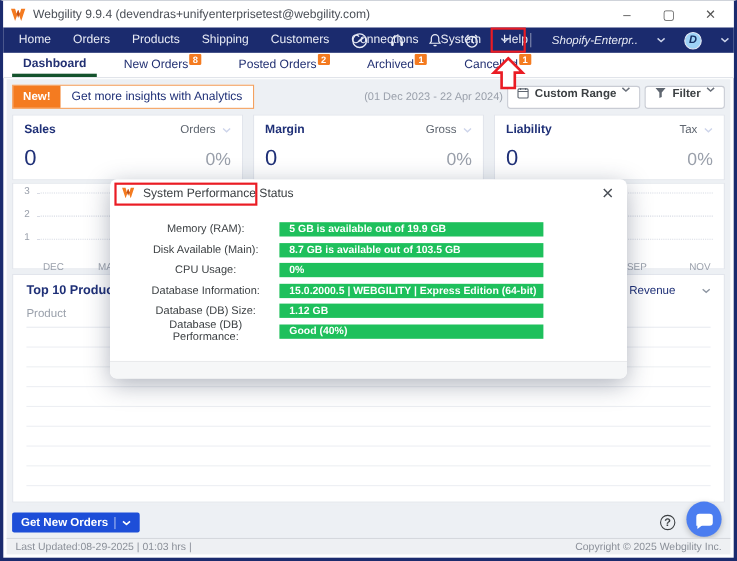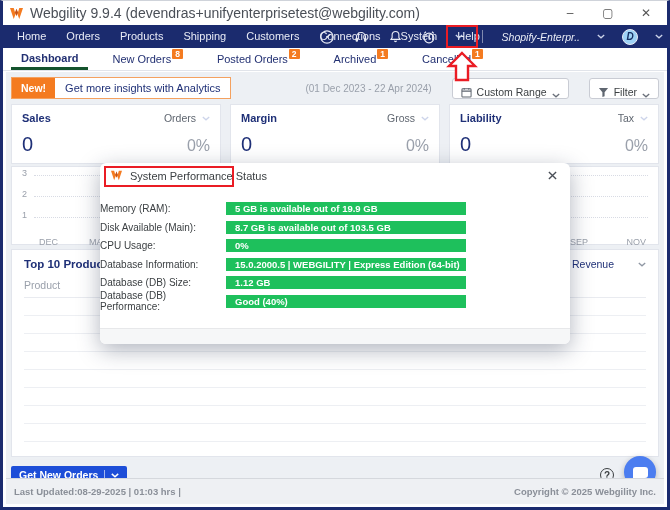--- a/index.html
+++ b/index.html
@@ -7,21 +7,21 @@
   body {
     font-family:"Liberation Sans","DejaVu Sans",sans-serif;
     position:relative; background:#fff; overflow:hidden;
     -webkit-font-smoothing:antialiased;
   }
   .window{position:absolute; inset:0; border-left:3px solid #1b2b6e; border-right:3px solid #1b2b6e; border-bottom:3px solid #1b2b6e; border-top:1px solid #cfd3da;}
 
   
   .titlebar{height:24px; background:#fff; display:flex; align-items:center; padding:0 6px; position:relative;}
   .wg-logo{width:15px; height:13px; margin-right:6px; flex:0 0 auto;}
-  .title-text{font-size:14px; color:#4a4f57;}
+  .title-text{font-size:11px; color:#4a4f57;}
   .win-controls{position:absolute; right:2px; top:0; height:24px; display:flex; align-items:center;}
   .win-btn{width:38px; height:24px; display:flex; align-items:center; justify-content:center; font-size:12px; color:#555; cursor:default;}
 
   
   .menubar{height:23px; background:#1b2b6e; display:flex; align-items:center; color:#e8ebf5; font-size:11px; padding:0 4px; position:relative;}
   .menu-item{padding:0 10px; line-height:23px; cursor:default; white-space:nowrap;}
   .menu-right{position:absolute; right:4px; top:0; height:23px; display:flex; align-items:center; gap:17px;font-style:italic;}
   .mi-icon{width:17px; height:17px; display:flex; align-items:center; justify-content:center;}
   .mi-icon svg{display:block;}
   .chev{width:8px; height:5px; stroke:#cdd4ea; stroke-width:1.6; fill:none;}
@@ -35,23 +35,23 @@
   .tab.active{font-weight:bold; border-bottom:3px solid #14532d;}
   .tab-badge{font-size:8.5px; font-weight:bold; color:#fff; background:#f47b20; padding:0 3px; line-height:10px; border-radius:1px; position:relative; top:-5px; margin-left:1px;}
 
   
   .content{position:absolute; top:71px; left:3px; right:3px; bottom:18px; background:#edf0f4; overflow:hidden;}
 
   .subheader{position:absolute; top:4px; left:5px; right:5px; height:24px; display:flex; align-items:center;}
   .analytics-btn{display:flex; align-items:stretch; border:1px solid #f4a15f; background:#fff; height:22px; cursor:pointer;}
   .new-flag{background:#f47b20; color:#fff; font-weight:bold; font-size:10.5px; display:flex; align-items:center; padding:0 9px;text-align:right;}
   .analytics-label{color:#1f3077; font-weight:normal; font-size:11px; display:flex; align-items:center; padding:0 10px;}
-  .sub-right{margin-left:auto; display:flex; align-items:center; gap:20px;}
+  .sub-right{margin-left:auto; display:flex; align-items:center; gap:4px;}
   .date-range{font-size:10px; color:#9aa0ab; white-space:nowrap;}
-  .tool-btn{height:21px; background:#fff; border:1px solid #c9ccd4; border-radius:3px; display:flex; align-items:flex-end; gap:5px; padding:0 8px; font-size:10.5px; color:#3c4043; font-weight:normal; cursor:pointer;}
+  .tool-btn{height:21px; background:#fff; border:1px solid #c9ccd4; border-radius:3px; display:flex; align-items:flex-start; gap:5px; padding:0 8px; font-size:10.5px; color:#3c4043; font-weight:bold; cursor:pointer;}
   .tool-btn .chev{stroke:#6a707a;}
 
   .metrics{position:absolute; top:32px; left:5px; right:5px; height:60px; display:flex; gap:9px;}
   .metric-card{flex:1; background:#fff; border:1px solid #e2e5ec; padding:7px 10px 6px;}
   .metric-head{display:flex; align-items:center;}
   .metric-title{font-size:11px; font-weight:bold; color:#1f3077;}
   .metric-dim{margin-left:auto; display:flex; align-items:center; gap:6px; font-size:10.5px; color:#5f6670; cursor:pointer;}
   .metric-vals{display:flex; align-items:baseline; margin-top:9px;}
   .metric-value{font-size:20px; color:#1f3077;}
   .metric-pct{margin-left:auto; font-size:16px; color:#9aa0ab;}
@@ -76,34 +76,34 @@
   .get-orders-btn{position:absolute; top:394px; left:5px; height:18px; background:#1d4ed8; color:#fff; font-size:10.5px; font-weight:bold; display:flex; align-items:center; padding:0 8px; gap:6px; border-radius:2px; cursor:pointer;}
   .go-sep{width:1px; height:11px; background:rgba(255,255,255,.6);}
   .go-chev{width:8px; height:5px; stroke:#fff; stroke-width:1.8; fill:none;}
 
   .help-icon{position:absolute; top:396px; right:50px; width:14px; height:14px; border:1.4px solid #3c4043; border-radius:50%; color:#3c4043; font-size:10px; font-weight:bold; display:flex; align-items:center; justify-content:center; cursor:pointer;}
   .chat-bubble{position:absolute; top:384px; right:8px; width:32px; height:32px; border-radius:50%; background:#4b7df0; display:flex; align-items:center; justify-content:center; cursor:pointer; box-shadow:0 2px 6px rgba(0,0,0,.25);}
   .chat-glyph{width:15px; height:11px; background:#fff; border-radius:3px 3px 3px 0; position:relative;}
   .chat-glyph:after{content:""; position:absolute; left:1px; bottom:-3px; border-left:5px solid #fff; border-bottom:4px solid transparent;}
 
   
-  .statusbar{position:absolute; left:3px; right:3px; bottom:3px; height:26px; background:#eef0f3; border-top:1px solid #d5d8dd; display:flex; align-items:center; font-size:9.5px; color:#8a8f98; padding:0 8px;font-weight:bold;}
+  .statusbar{position:absolute; left:3px; right:3px; bottom:3px; height:15px; background:#eef0f3; border-top:1px solid #d5d8dd; display:flex; align-items:center; font-size:9.5px; color:#8a8f98; padding:0 8px;}
   .status-right{margin-left:auto;}
 
   
   .dialog{position:absolute; left:100px; top:163px; width:470px; height:181px; background:#fff; border-radius:6px; box-shadow:0 6px 22px rgba(30,40,70,.35); z-index:20;}
   .dialog-head{position:relative; height:25px; display:flex; align-items:center; padding:0 10px;}
   .dialog-logo{width:13px; height:11px; margin-right:7px;}
   .dialog-title{font-size:11px; color:#3c4043;}
   .dialog-close{margin-left:auto; width:16px; height:16px; display:flex; align-items:center; justify-content:center; cursor:pointer;}
   .dialog-close svg{width:9px; height:9px; stroke:#4a4f57; stroke-width:1.5;}
   .title-anno{position:absolute; left:4px; top:3px; width:130px; height:21px; border:2px solid #ea1c24; z-index:2;}
   .dialog-body{padding-top:14px;}
   .dlg-row{display:flex; align-items:center; height:13px; margin-bottom:5.5px;}
-  .dlg-label{width:118px; text-align:left; font-size:10px; color:#3c4043; flex:0 0 auto;}
+  .dlg-label{width:118px; text-align:center; font-size:10px; color:#3c4043; flex:0 0 auto;margin-left:28px;}
   .dlg-bar{margin-left:8px; width:240px; height:13px; background:#1ec05c; color:#fff; font-size:9.5px; font-weight:bold; display:flex; align-items:center; padding-left:9px; white-space:nowrap;}
   .dialog-footer{position:absolute; left:0; right:0; bottom:0; height:16px; background:#f6f7f8; border-top:1px solid #e7e8ea; border-radius:0 0 6px 6px;}
 
   
   .anno-gauge-box{position:absolute; left:446px; top:25px; width:32px; height:23px; border:2px solid #ea1c24; z-index:30; pointer-events:none;}
   .anno-arrow{position:absolute; left:446px; top:51px; width:32px; height:32px; z-index:30; pointer-events:none;}
 </style>
 </head>
 <body>
 

